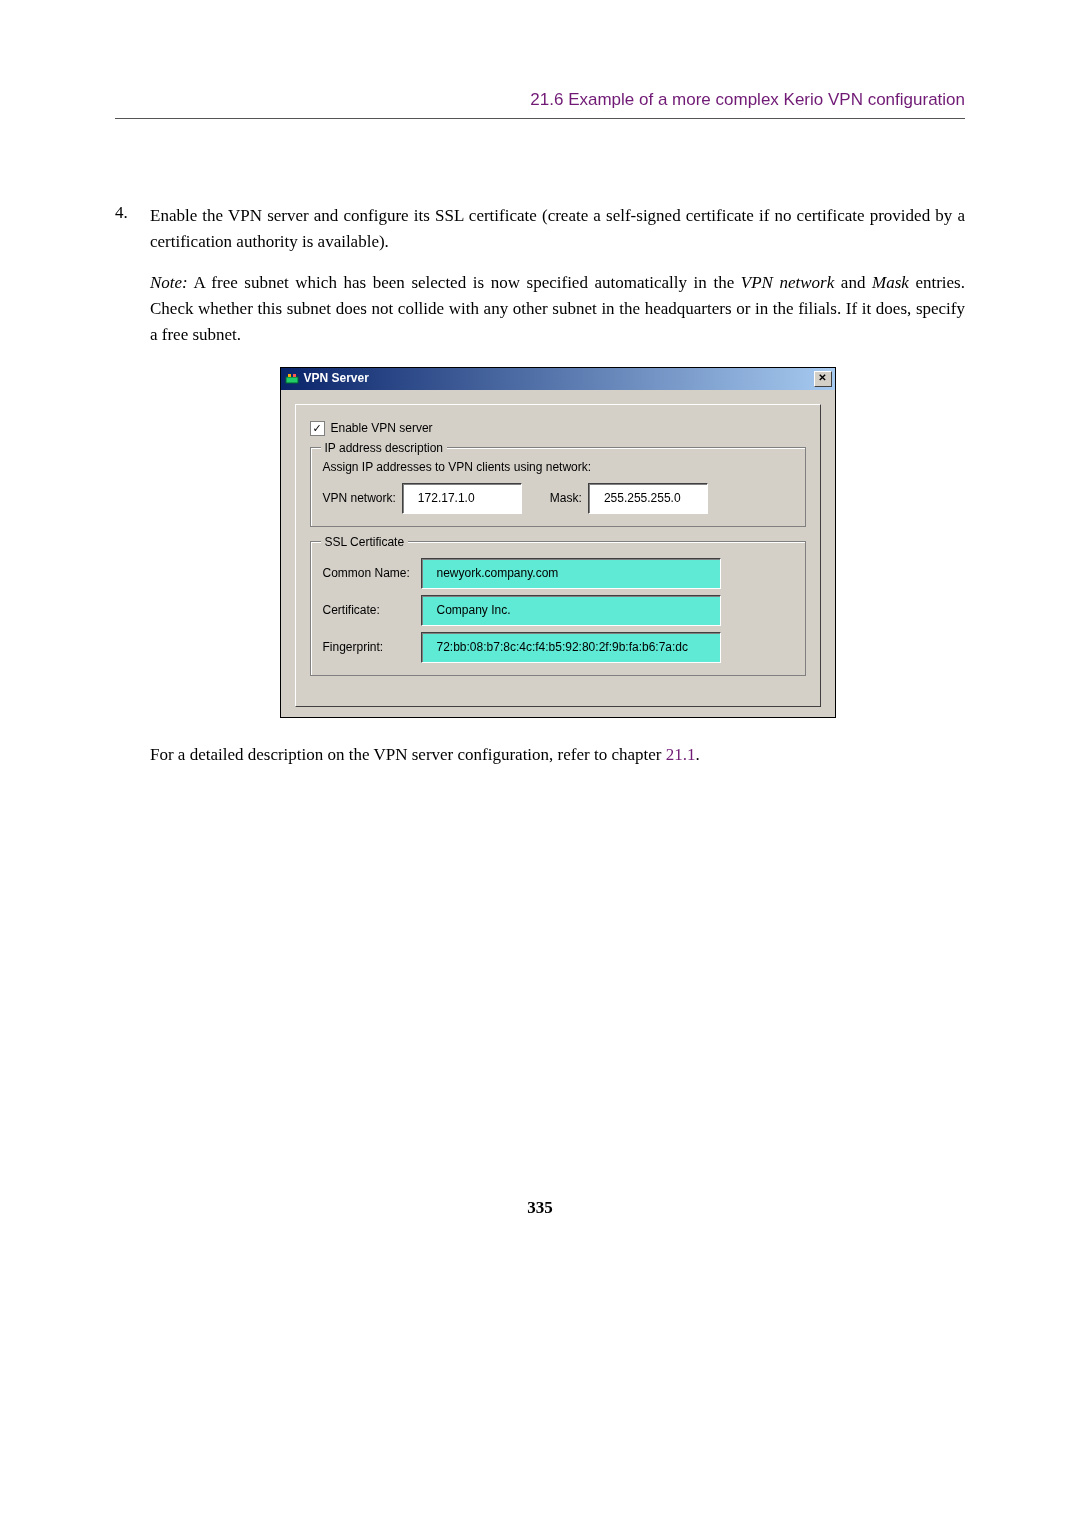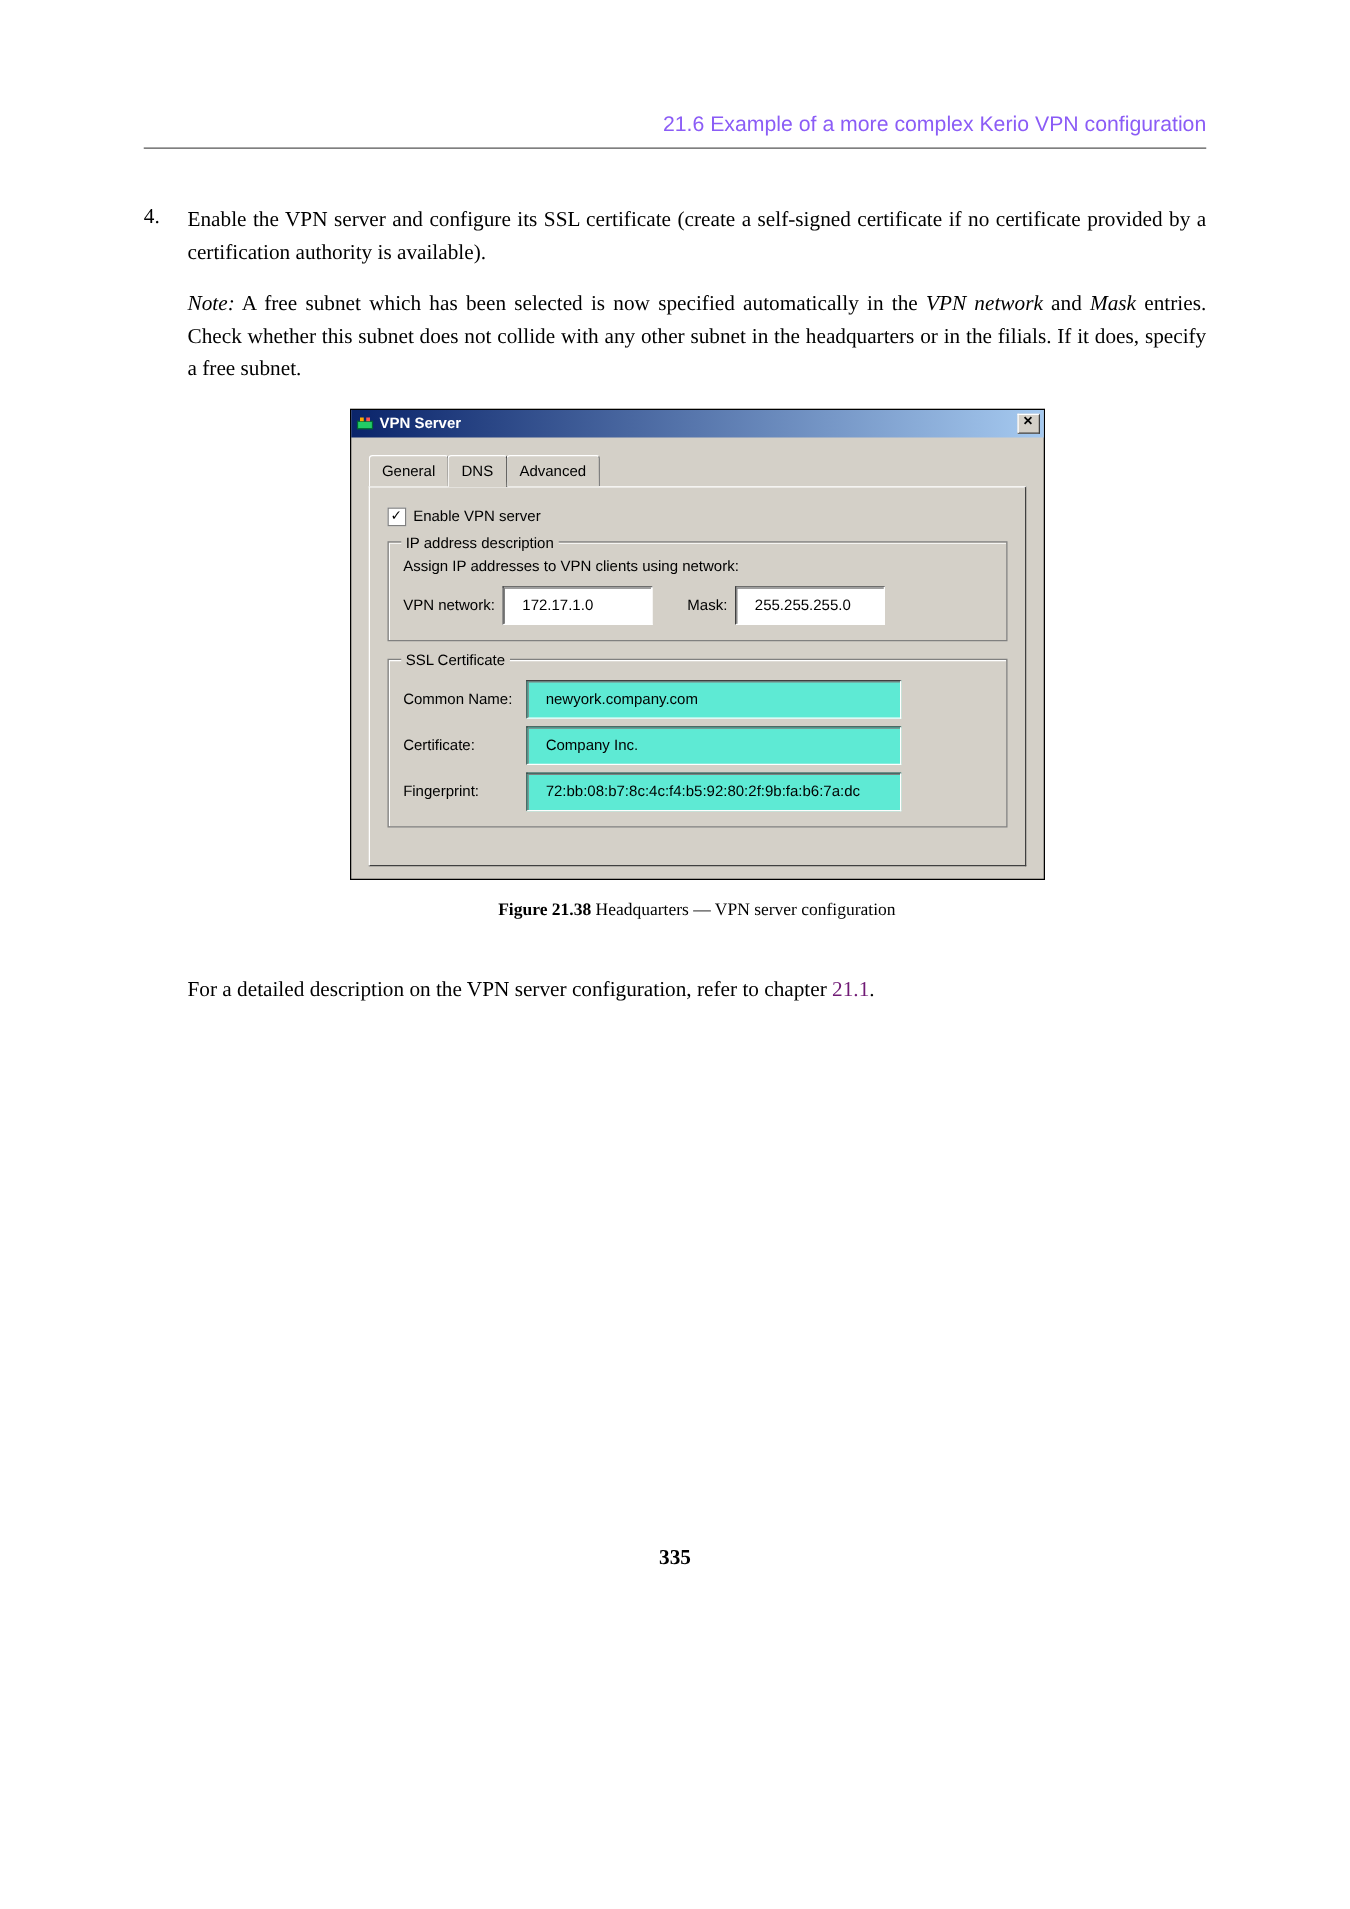--- a/index.html
+++ b/index.html
@@ -10,24 +10,24 @@
     color: #000;
     width: 1080px;
   }
   .page {
     padding: 90px 115px 60px 115px;
   }
   .header-section {
     text-align: right;
     font-family: 'Lucida Sans', 'Trebuchet MS', sans-serif;
     font-size: 17px;
-    color: #8b5cf6;
+    color: #701a75;
     padding-bottom: 8px;
     border-bottom: 1px solid #555;
-    margin-bottom: 44px;
+    margin-bottom: 84px;
   }
   .list-item {
     display: flex;
     margin-bottom: 14px;
   }
   .list-num {
     width: 35px;
     flex-shrink: 0;
     font-size: 17px;
   }
@@ -243,25 +243,20 @@
               <svg width="14" height="14" viewBox="0 0 14 14">
                   <rect x="1" y="5" width="12" height="6" fill="#2c6" stroke="#063" stroke-width="1"></rect>
                   <rect x="3" y="2" width="3" height="3" fill="#fa0"></rect>
                   <rect x="8" y="2" width="3" height="3" fill="#f55"></rect>
                 </svg>
             </span>
             <span class="title-text">VPN Server</span>
             <span class="close">✕</span>
           </div>
           <div class="dlg-body">
-            <div class="tabs">
-              <div class="tab inactive">General</div>
-              <div class="tab active">DNS</div>
-              <div class="tab inactive">Advanced</div>
-            </div>
             <div class="tab-panel">
 
               <div class="checkbox-row">
                 <span class="chk">✓</span>
                 <span class="lbl">Enable VPN server</span>
               </div>
 
               <div class="groupbox">
                 <div class="legend">IP address description</div>
                 <div class="group-text">Assign IP addresses to VPN clients using network:</div>
@@ -287,23 +282,20 @@
                   <span class="lbl" style="width:98px;display:inline-block">Fingerprint:</span>
                   <input class="txt ro" style="width: 300px;" readonly="" value="72:bb:08:b7:8c:4c:f4:b5:92:80:2f:9b:fa:b6:7a:dc">
                 </div>
               </div>
 
             </div>
           </div>
         </div>
       </div>
 
-      <div class="figure-caption">
-        <b>Figure 21.38</b><span>   Headquarters — VPN server configuration</span>
-      </div>
 
     </div>
   </div>
 
   <div class="closing-para">
     <span>For a detailed description on the VPN server configuration, refer to chapter </span><span class="link">21.1</span><span>.</span>
   </div>
 
   <div class="page-num">335</div>
 </div>

